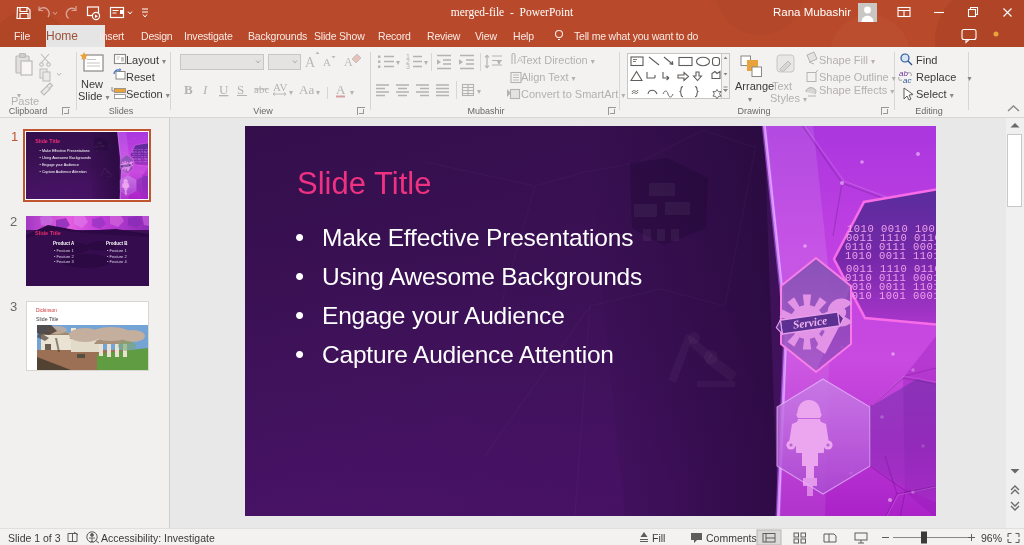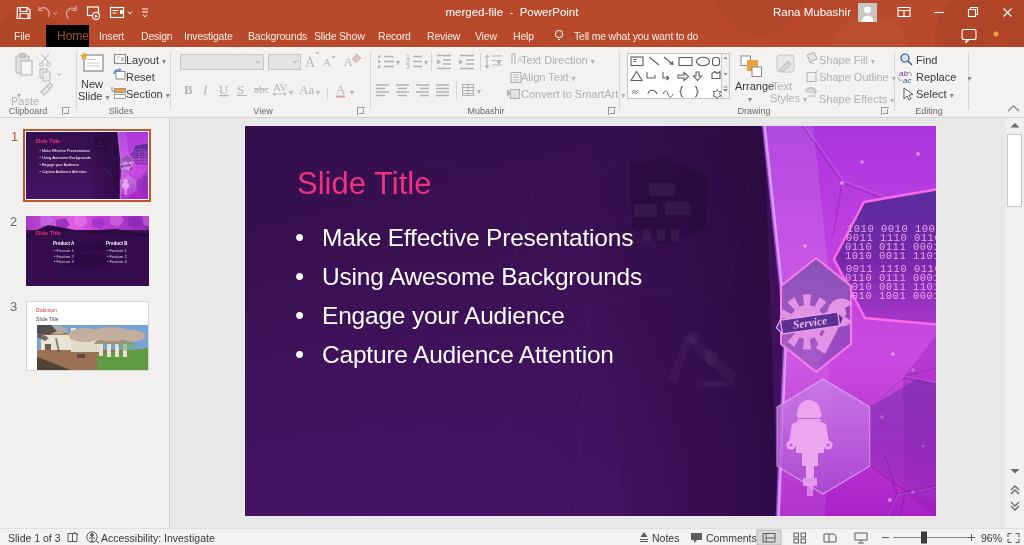--- a/index.html
+++ b/index.html
@@ -2,24 +2,24 @@
 <html><head>
 <meta charset="utf-8">
 <style>
   * { margin:0; padding:0; box-sizing:border-box; }
   html,body { width:1024px; height:545px; overflow:hidden; font-family:"Liberation Sans", sans-serif; }
   .abs { position:absolute; }
   #app { position:relative; width:1024px; height:545px; background:#e9e8e8; }
 
   
   #titlebar { position:absolute; left:0; top:0; width:1024px; height:47px; background:#b84a2b; overflow:hidden; }
-  #title { position:absolute; top:6px; left:0; width:1024px; text-align:center; color:#fff; font-size:11.5px; }
+  #title { position:absolute; top:6px; left:0; width:1024px; text-align:center; color:#fff; font-size:11.5px;font-family:Liberation Serif, serif; }
   #user { position:absolute; top:6px; right:173px; color:#fff; font-size:11.5px; }
   .tab { position:absolute; top:30px; color:#f8e9e4; font-size:10.5px; letter-spacing:-0.2px; }
-  #hometab { position:absolute; left:46px; top:25px; width:43px; height:22px; background:#000000; text-align:right; font-size:12px; color:#9b5038; line-height:22px; }
+  #hometab { position:absolute; left:46px; top:25px; width:59px; height:22px; background:#e5e5e5; text-align:left; font-size:12px; color:#9b5038; line-height:22px; }
 
   
   #ribbon { position:absolute; left:0; top:47px; width:1024px; height:71px; background:#f3f2f1; border-bottom:1px solid #d8d6d3; }
   .gsep { position:absolute; top:5px; width:1px; height:58px; background:#d8d6d3; }
   .glabel { position:absolute; top:59px; font-size:9px; color:#6a6866; width:120px; margin-left:-60px; text-align:center; }
   .dlg { position:absolute; top:60px; width:8px; height:8px; border-left:1px solid #9a9896; border-top:1px solid #9a9896; }
   .dlg:after { content:""; position:absolute; left:1px; top:1px; width:4px; height:4px; border-right:1px solid #9a9896; border-bottom:1px solid #9a9896; }
   .btxt { position:absolute; font-size:11px; color:#b3b1af; }
   .dtxt { position:absolute; font-size:11px; color:#3b3a39; }
   .chev { font-size:8px; color:#8a8886; }
@@ -346,21 +346,21 @@
     <div class="dtxt" style="left:126px;top:41px">Section <span class="chev">▾</span></div>
     <div class="btxt" style="left:521px;top:7px">Text Direction <span style="font-size:8px">▾</span></div>
     <div class="btxt" style="left:521px;top:24px">Align Text <span style="font-size:8px">▾</span></div>
     <div class="btxt" style="left:521px;top:41px">Convert to SmartArt <span style="font-size:8px">▾</span></div>
     <div class="dtxt" style="left:735px;top:33px">Arrange</div>
     <div class="dtxt" style="left:748px;top:45px"><span class="chev">▾</span></div>
     <div class="btxt" style="left:772px;top:33px">Text</div>
     <div class="btxt" style="left:770px;top:45px">Styles <span style="font-size:8px">▾</span></div>
     <div class="btxt" style="left:819px;top:7px">Shape Fill <span style="font-size:8px">▾</span></div>
     <div class="btxt" style="left:819px;top:24px">Shape Outline <span style="font-size:8px">▾</span></div>
-    <div class="btxt" style="left:819px;top:46px">Shape Effects <span style="font-size:8px">▾</span></div>
+    <div class="btxt" style="left:819px;top:37px">Shape Effects <span style="font-size:8px">▾</span></div>
     <div class="dtxt" style="left:916px;top:7px">Find</div>
     <div class="dtxt" style="left:916px;top:24px">Replace <span class="chev" style="margin-left:8px">▾</span></div>
     <div class="dtxt" style="left:916px;top:41px">Select <span class="chev">▾</span></div>
     <svg class="abs" style="left:0;top:0" width="1024" height="71">
 
       <g stroke="#bcbab8" fill="none" stroke-width="1.2">
         <rect x="16" y="9" width="13" height="17" rx="1" fill="#e2e0de"></rect>
         <rect x="19.5" y="6.5" width="6" height="4" rx="1" fill="#d0cecc"></rect>
         <rect x="21" y="14" width="11" height="14" fill="#f7f6f5"></rect>
       </g>
@@ -684,21 +684,21 @@
       <path d="M4.5 351 l4.5 4.5 4.5-4.5 z" fill="#6a6866"></path>
       <g stroke="#6a6866" stroke-width="1.3" fill="none">
         <path d="M5 372 l4-4 4 4 M5 376 l4-4 4 4"></path>
         <path d="M5 384 l4 4 4-4 M5 388 l4 4 4-4"></path>
       </g>
     </svg>
   </div>
   <div id="status">
     <div class="abs" style="left:8px;top:3px">Slide 1 of 3</div>
     <div class="abs" style="left:101px;top:3px">Accessibility: Investigate</div>
-    <div class="abs" style="left:652px;top:3px">Notes</div>
+    <div class="abs" style="left:652px;top:3px">Fill</div>
     <div class="abs" style="left:706px;top:3px">Comments</div>
     <div class="abs" style="left:981px;top:3px">96%</div>
     <svg class="abs" style="left:0;top:0" width="1024" height="17">
       <g stroke="#5f5d5b" fill="none" stroke-width="1">
         <path d="M68 4.5 h9 v8 h-9 z M72.5 4.5 v8 M74 3 l4 3"></path>
         <circle cx="92" cy="8" r="5.2"></circle>
         <circle cx="92" cy="6" r="1.4" fill="#5f5d5b"></circle>
         <path d="M89 9 h6 M92 9 v3 M90.5 13.5 l1.5-1.5 1.5 1.5"></path>
         <path d="M95 11 l4 3"></path>
       </g>

